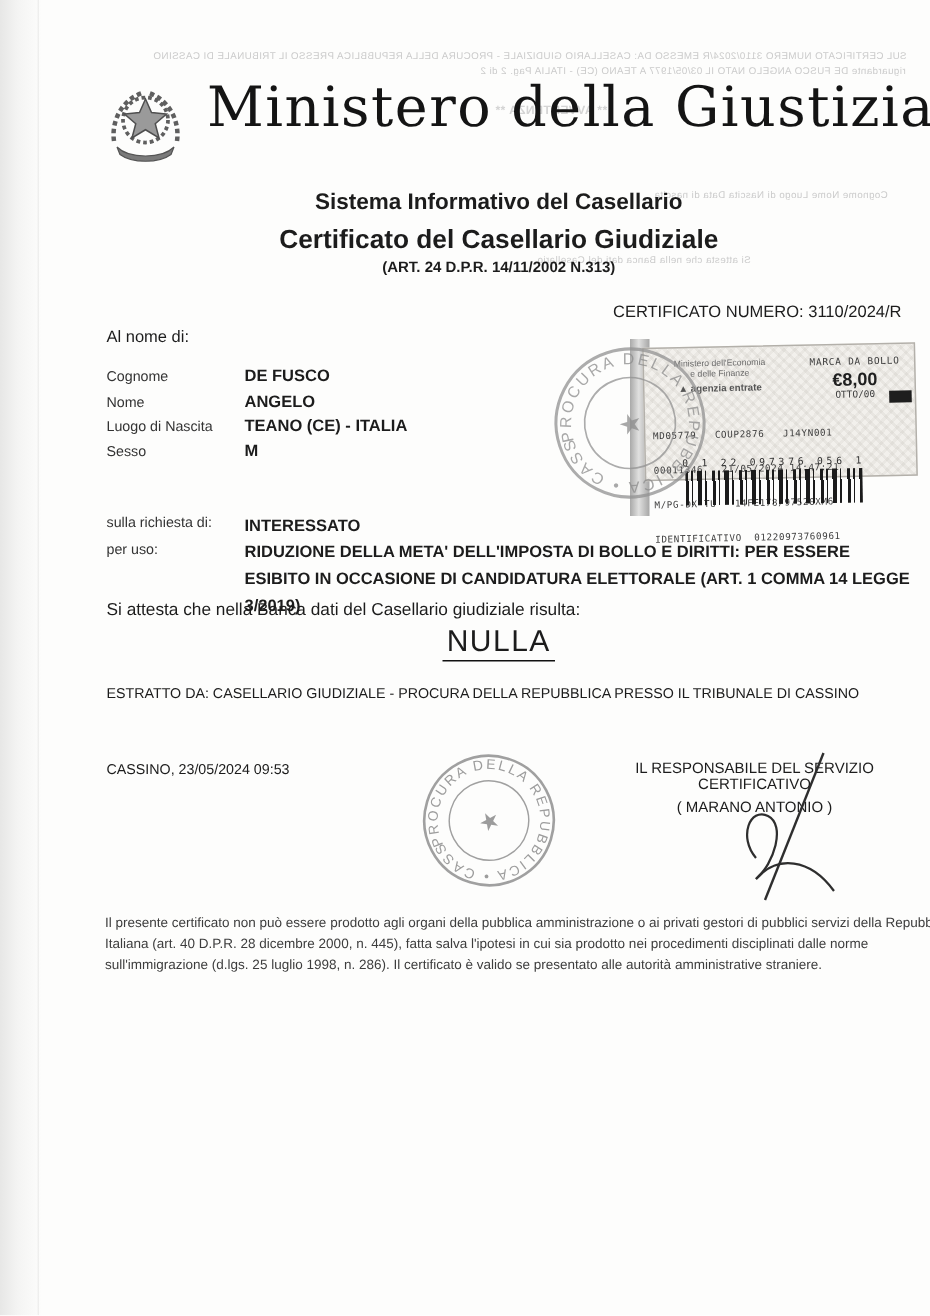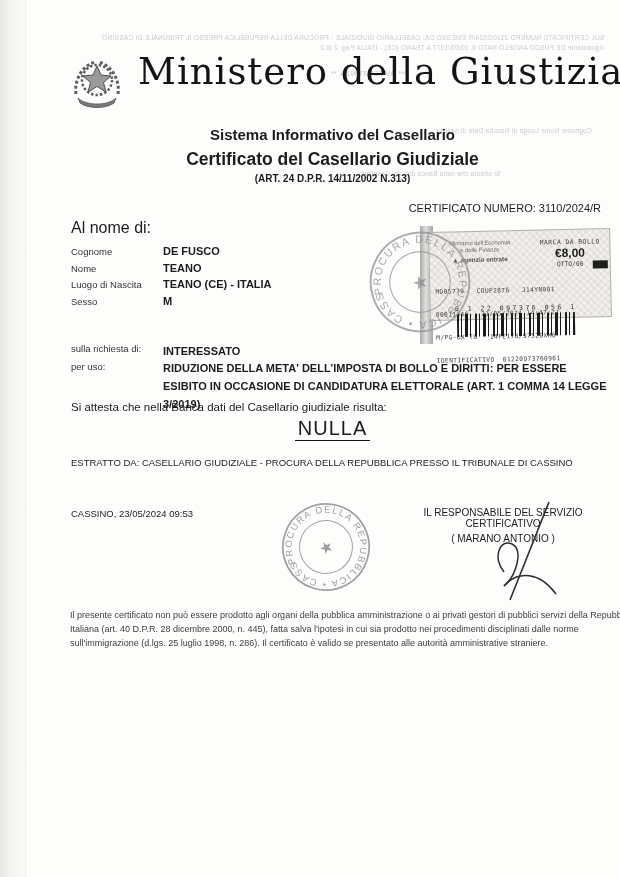--- a/index.html
+++ b/index.html
@@ -22,21 +22,21 @@
   .ministry{position:absolute;left:138px;top:50px;width:465px;text-align:center;
             font-family:"DejaVu Serif",serif;font-size:37px;color:#141414;
             letter-spacing:1px;white-space:nowrap;}
   .ctr{position:absolute;left:45px;width:575px;text-align:center;font-weight:bold;margin-top:12px;}
   .sys{top:114px;font-size:15px;}
   .certtitle{top:137px;font-size:17.5px;}
   .article{top:161px;font-size:10px;}
   .certnum{position:absolute;top:202px;right:19px;font-size:11px;}
 
   
-  .intro{position:absolute;left:71px;top:219px;font-size:16px;}
+  .intro{position:absolute;left:71px;top:219px;font-size:11px;}
   .fields{position:absolute;left:71px;top:241px;}
   .frow{height:16.5px;white-space:nowrap;}
   .flabel{display:inline-block;width:92px;font-size:9.5px;color:#333;vertical-align:baseline;}
   .fvalue{font-weight:bold;font-size:11px;}
 
   
   .tape{position:absolute;left:420px;top:226px;width:13px;height:118px;
         background:linear-gradient(90deg,rgba(85,85,85,.5),rgba(150,150,150,.28) 45%,rgba(80,80,80,.5));}
   .bollo{position:absolute;left:429px;top:230px;width:180px;height:87px;
          background:
@@ -112,21 +112,21 @@
   <div class="ctr certtitle">Certificato del Casellario Giudiziale</div>
   <div class="ctr article">(ART. 24 D.P.R. 14/11/2002 N.313)</div>
   <div class="certnum">CERTIFICATO NUMERO: 3110/2024/R</div>
 
   <div class="intro">Al nome di:</div>
   <div class="fields">
     <div class="frow">
       <span class="flabel">Cognome</span><span class="fvalue">DE FUSCO</span>
     </div>
     <div class="frow">
-      <span class="flabel">Nome</span><span class="fvalue">TEANO</span>
+      <span class="flabel">Nome</span><span class="fvalue">ANGELO</span>
     </div>
     <div class="frow">
       <span class="flabel">Luogo di Nascita</span><span class="fvalue">TEANO (CE) - ITALIA</span>
     </div>
     <div class="frow">
       <span class="flabel">Sesso</span><span class="fvalue">M</span>
     </div>
   </div>
 
   <div class="tape"></div>

